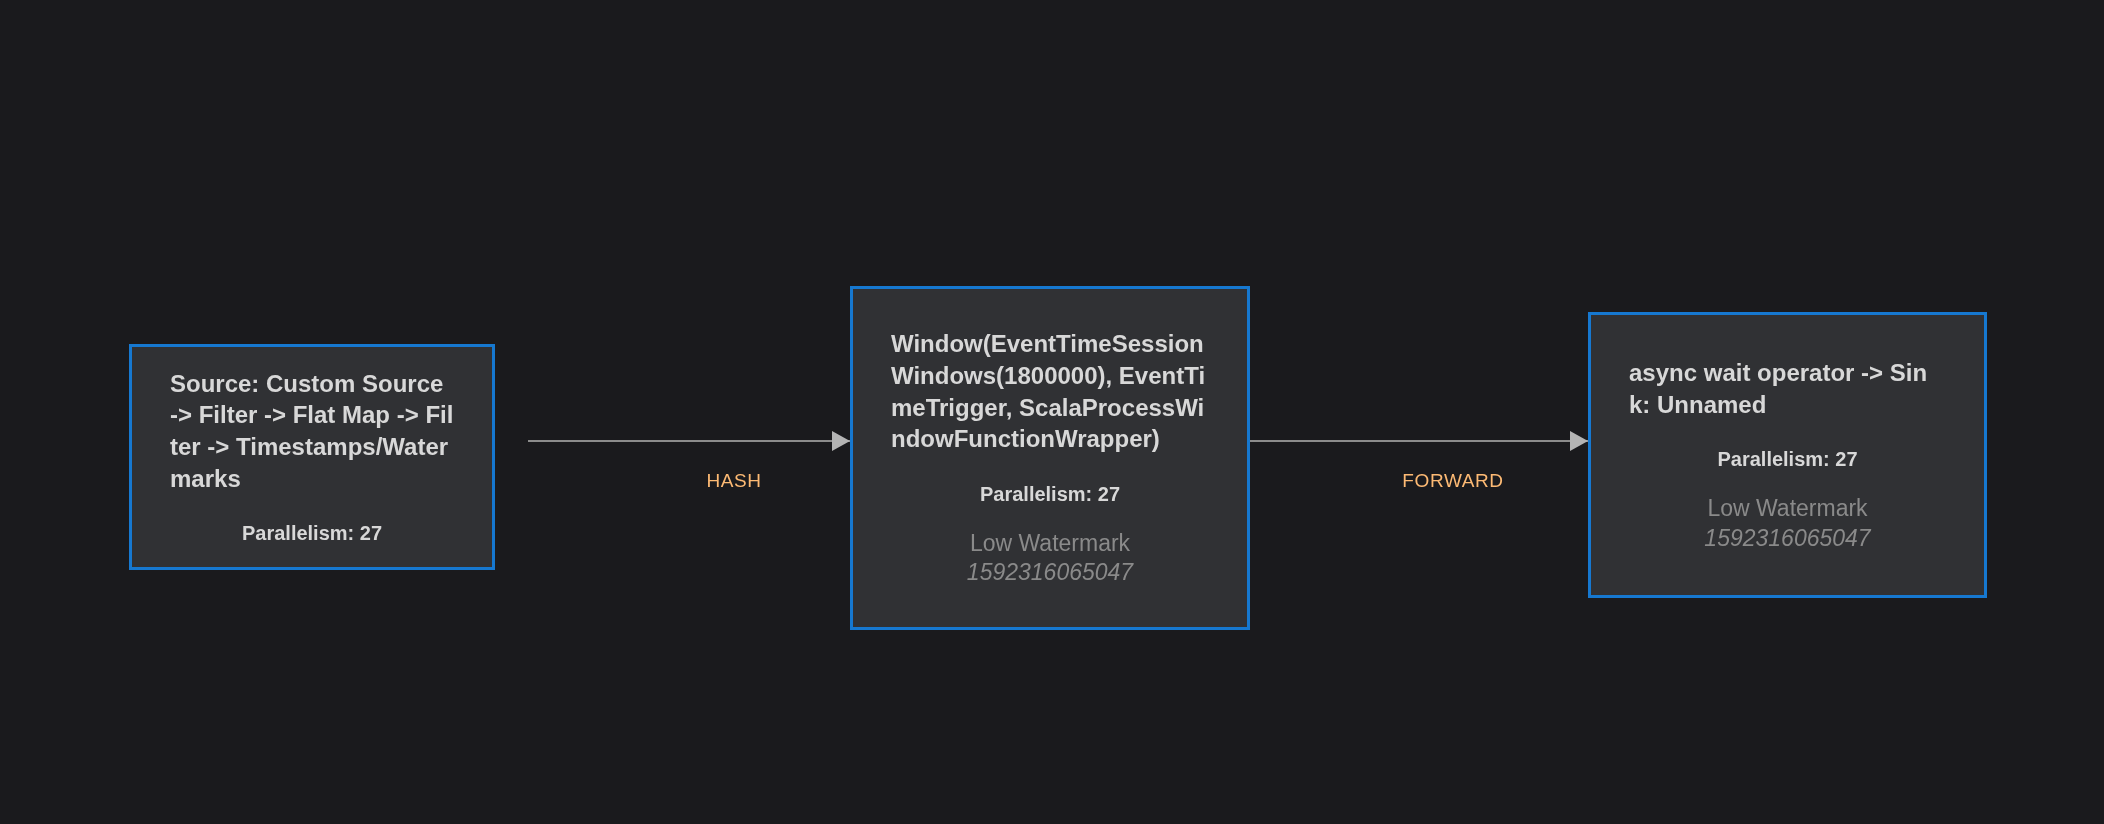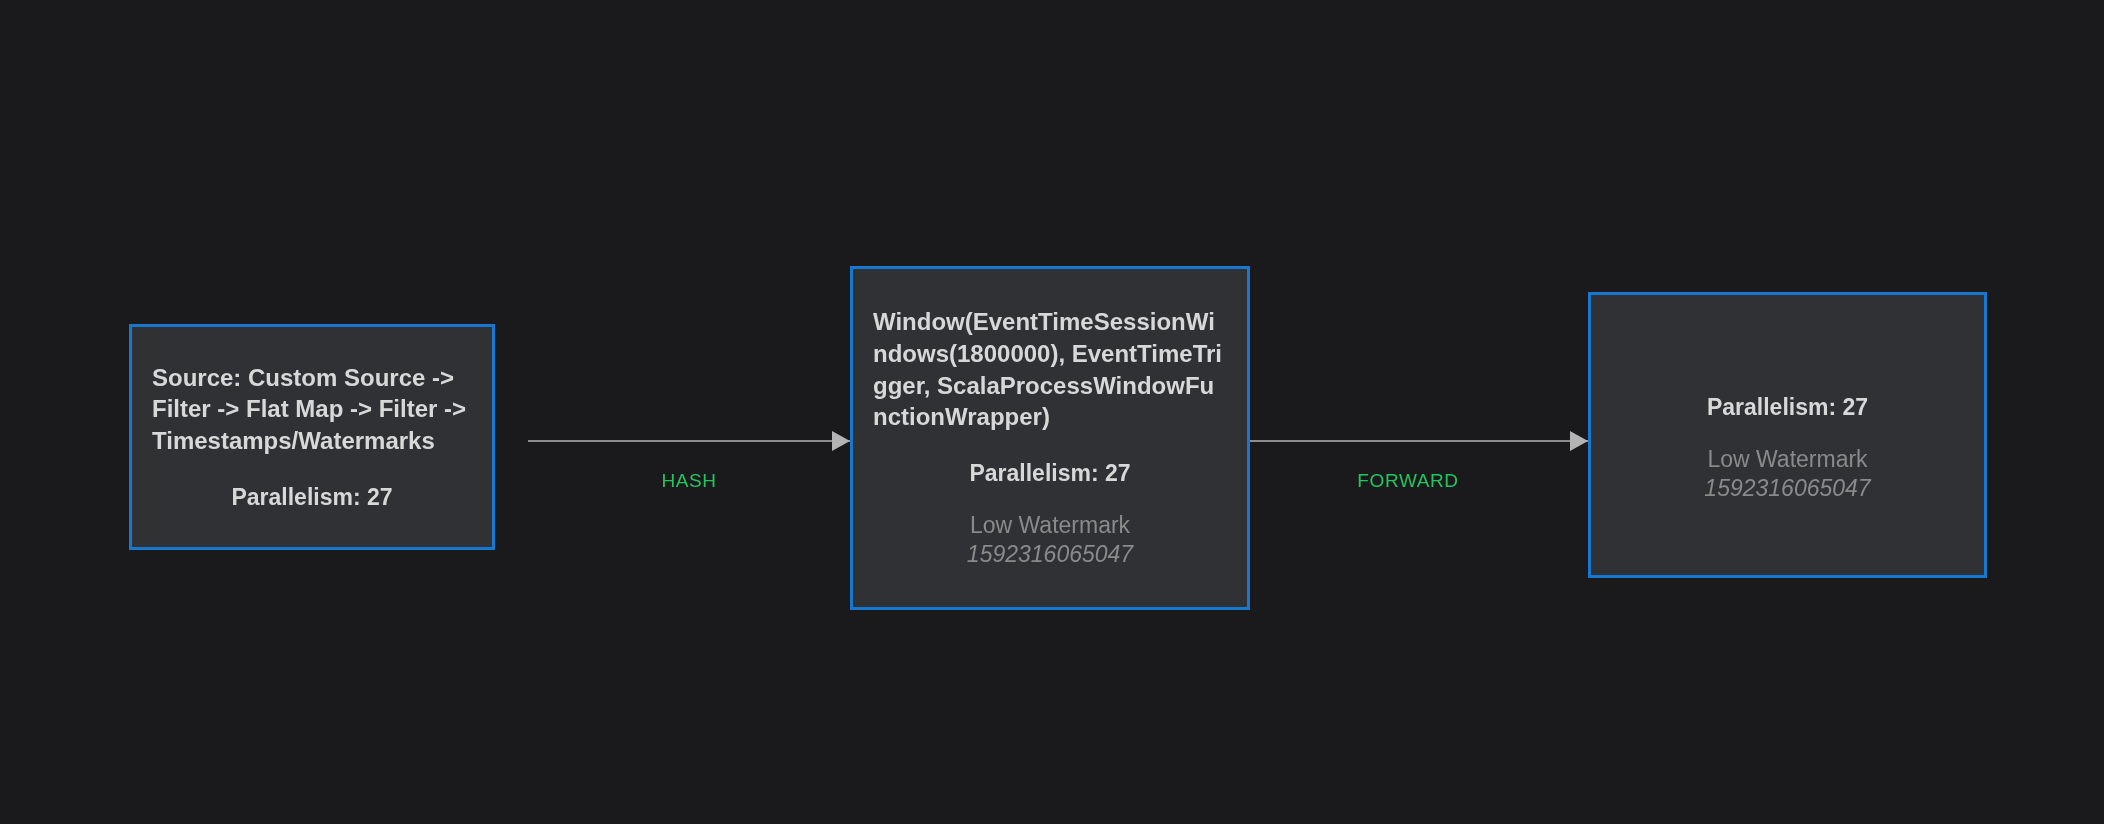--- a/index.html
+++ b/index.html
@@ -18,36 +18,37 @@
     overflow: hidden;
   }
   .node {
     position: absolute;
     box-sizing: border-box;
     background: #303134;
     border: 3px solid #1678d0;
     display: flex;
     flex-direction: column;
     justify-content: center;
-    padding: 0 20px;
+    padding: 0 38px;
+    margin-top: 20px;
   }
   .node-title {
     color: #d8d8d8;
     font-size: 24px;
     font-weight: bold;
     line-height: 1.32;
     text-align: left;
     word-break: break-all;
     overflow-wrap: anywhere;
     white-space: pre-wrap;
     margin: 0;
   }
   .node-parallelism {
     color: #d8d8d8;
-    font-size: 23px;
+    font-size: 20px;
     font-weight: bold;
     text-align: center;
     margin-top: 26px;
     line-height: 1.3;
   }
   .node-watermark {
     color: #8a8a8a;
     font-size: 23px;
     font-weight: normal;
     text-align: center;
@@ -71,26 +72,27 @@
     position: absolute;
     width: 0;
     height: 0;
     border-top: 10px solid transparent;
     border-bottom: 10px solid transparent;
     border-left: 18px solid #b4b4b4;
     top: -9px;
   }
   .edge-label {
     position: absolute;
-    color: #22c55e;
+    color: #fdba74;
     font-size: 19px;
     letter-spacing: 0.6px;
     text-align: right;
     white-space: nowrap;
     transform: translateX(-50%);
+    margin-left: 45px;
   }
 </style>
 </head>
 <body>
 
 <div id="canvas">
 
   <div class="edge" style="left:528px; top:440px; width:322px;">
     <div class="edge-line" style="width:322px;"></div>
     <div class="edge-arrow" style="left:304px;"></div>
@@ -111,20 +113,21 @@
   <div class="node" style="left:850px; top:266px; width:400px; height:344px;">
     <div class="node-title">Window(EventTimeSessionWindows(1800000), EventTimeTrigger, ScalaProcessWindowFunctionWrapper)</div>
     <div class="node-parallelism">Parallelism: 27</div>
     <div class="node-watermark">
       <span class="wm-label">Low Watermark</span>
       <span class="wm-value">1592316065047</span>
     </div>
   </div>
 
   <div class="node" style="left:1588px; top:292px; width:399px; height:286px;">
+    <div class="node-title">async wait operator -&gt; Sink: Unnamed</div>
     <div class="node-parallelism">Parallelism: 27</div>
     <div class="node-watermark">
       <span class="wm-label">Low Watermark</span>
       <span class="wm-value">1592316065047</span>
     </div>
   </div>
 
 </div>
 
 </body></html>

